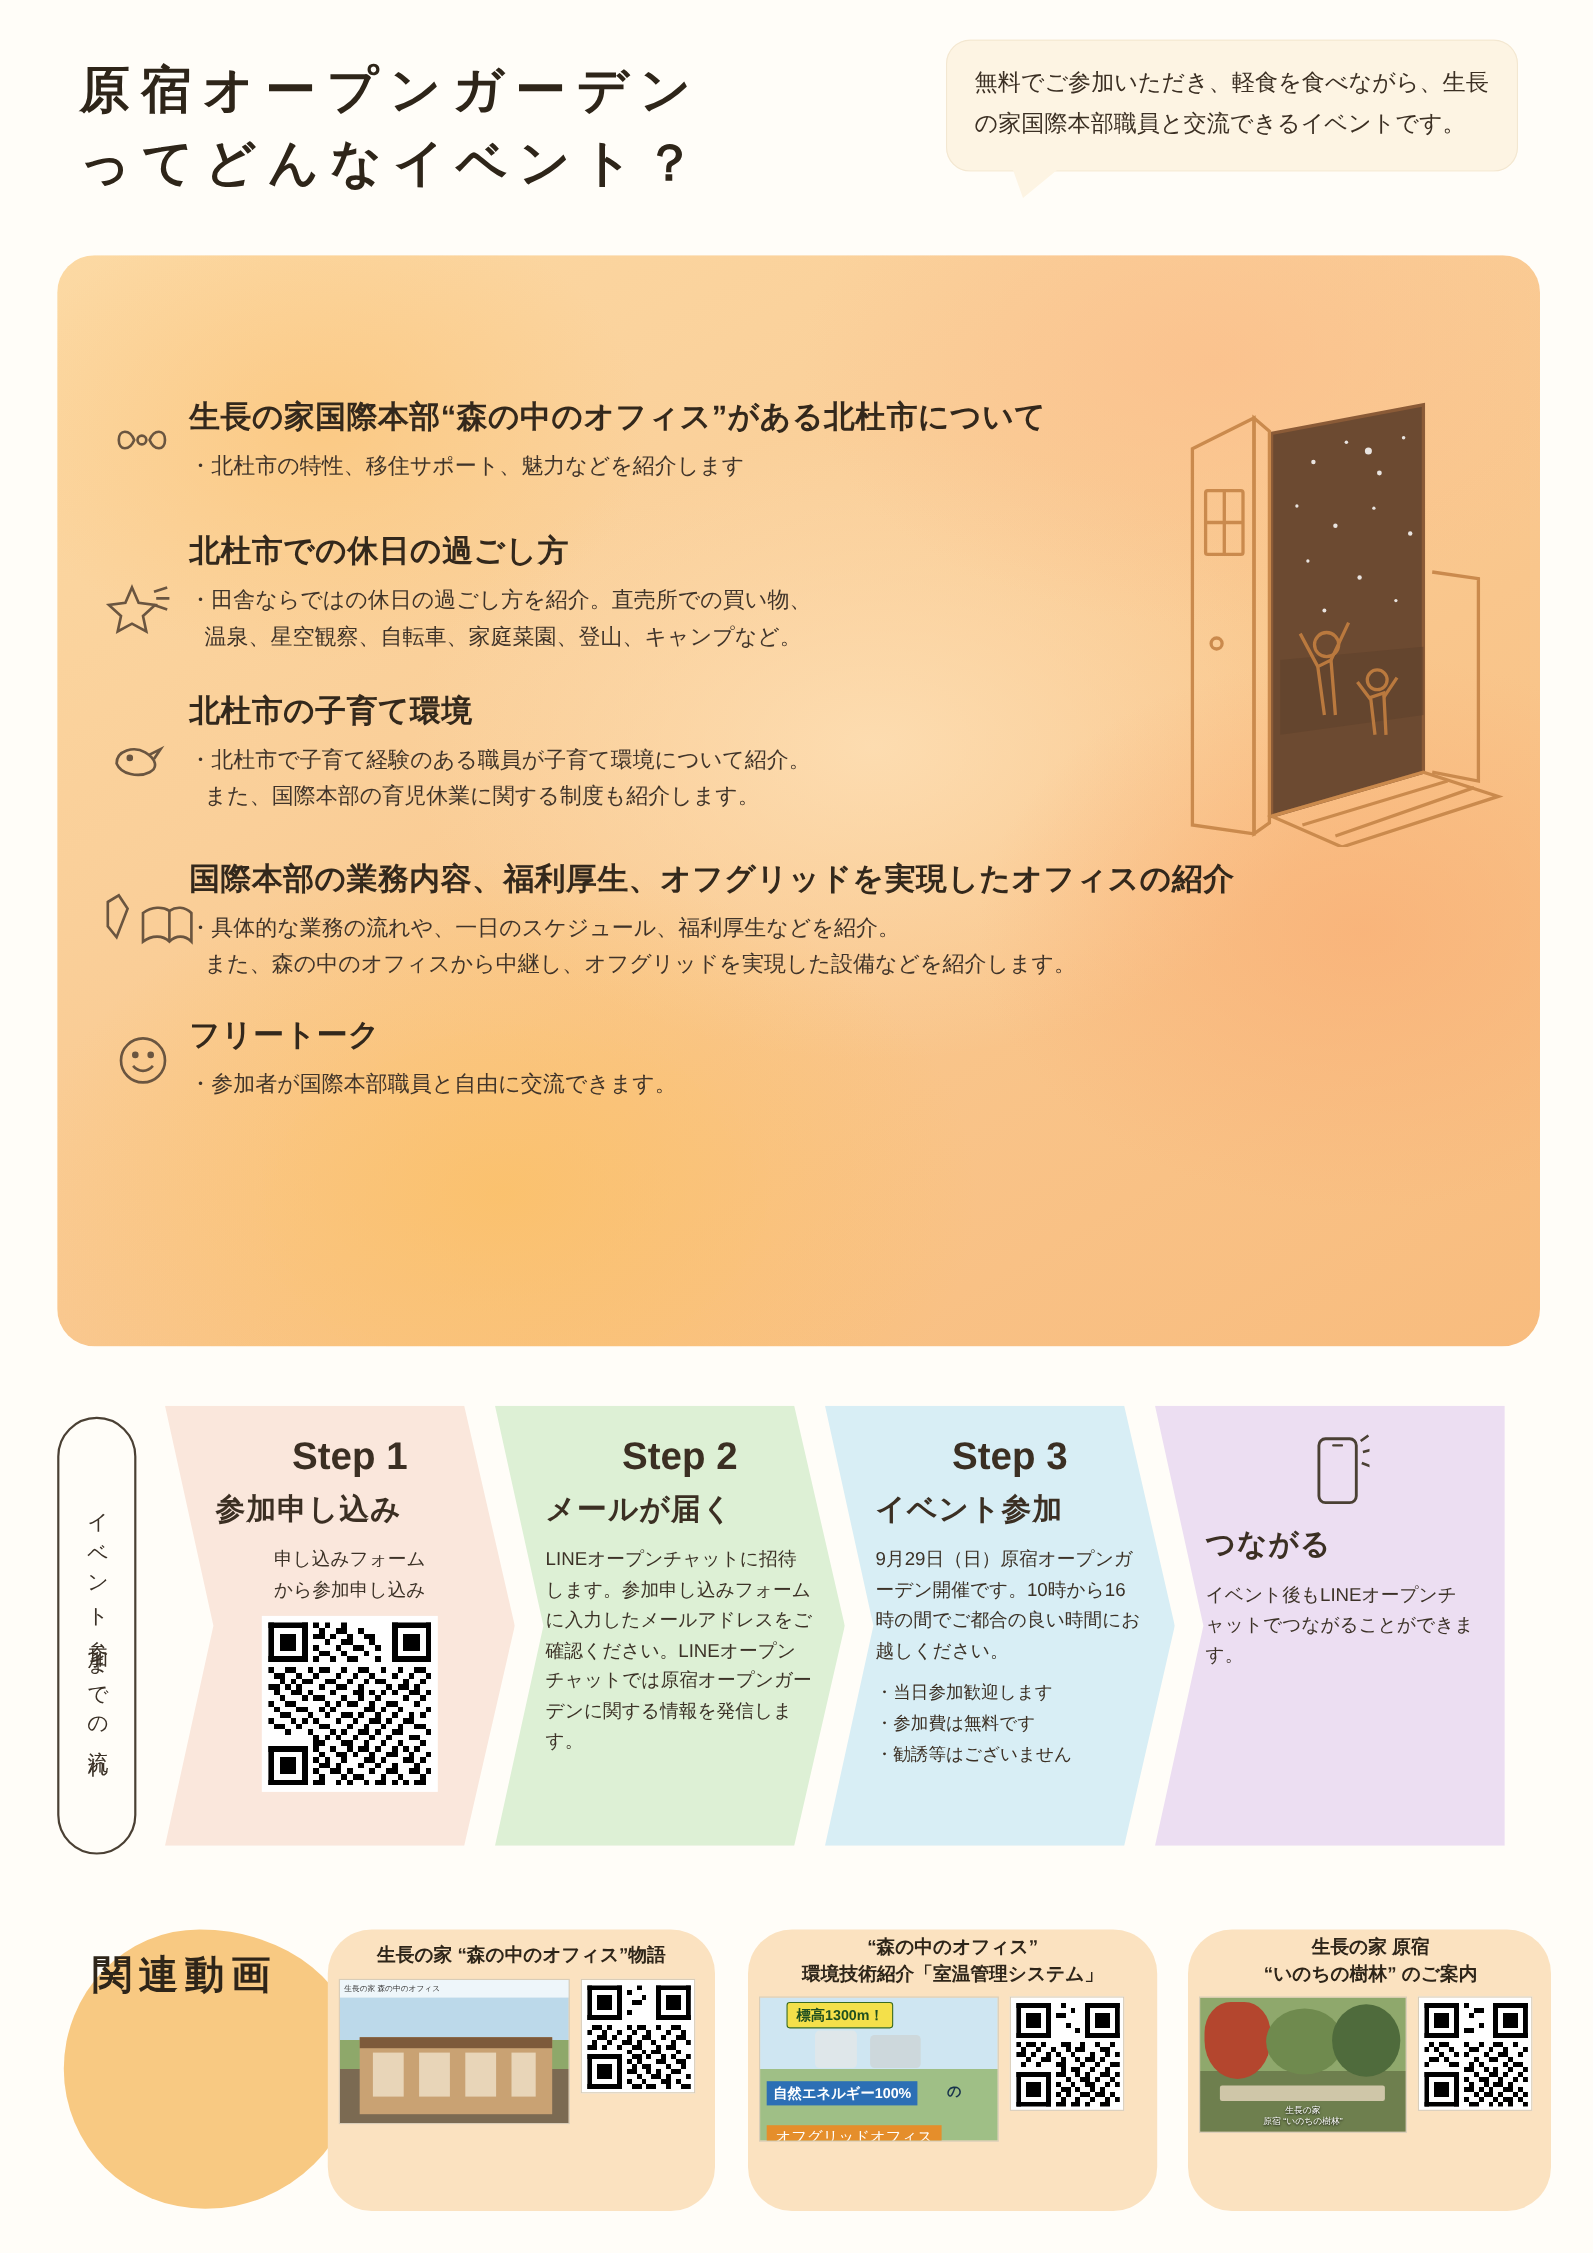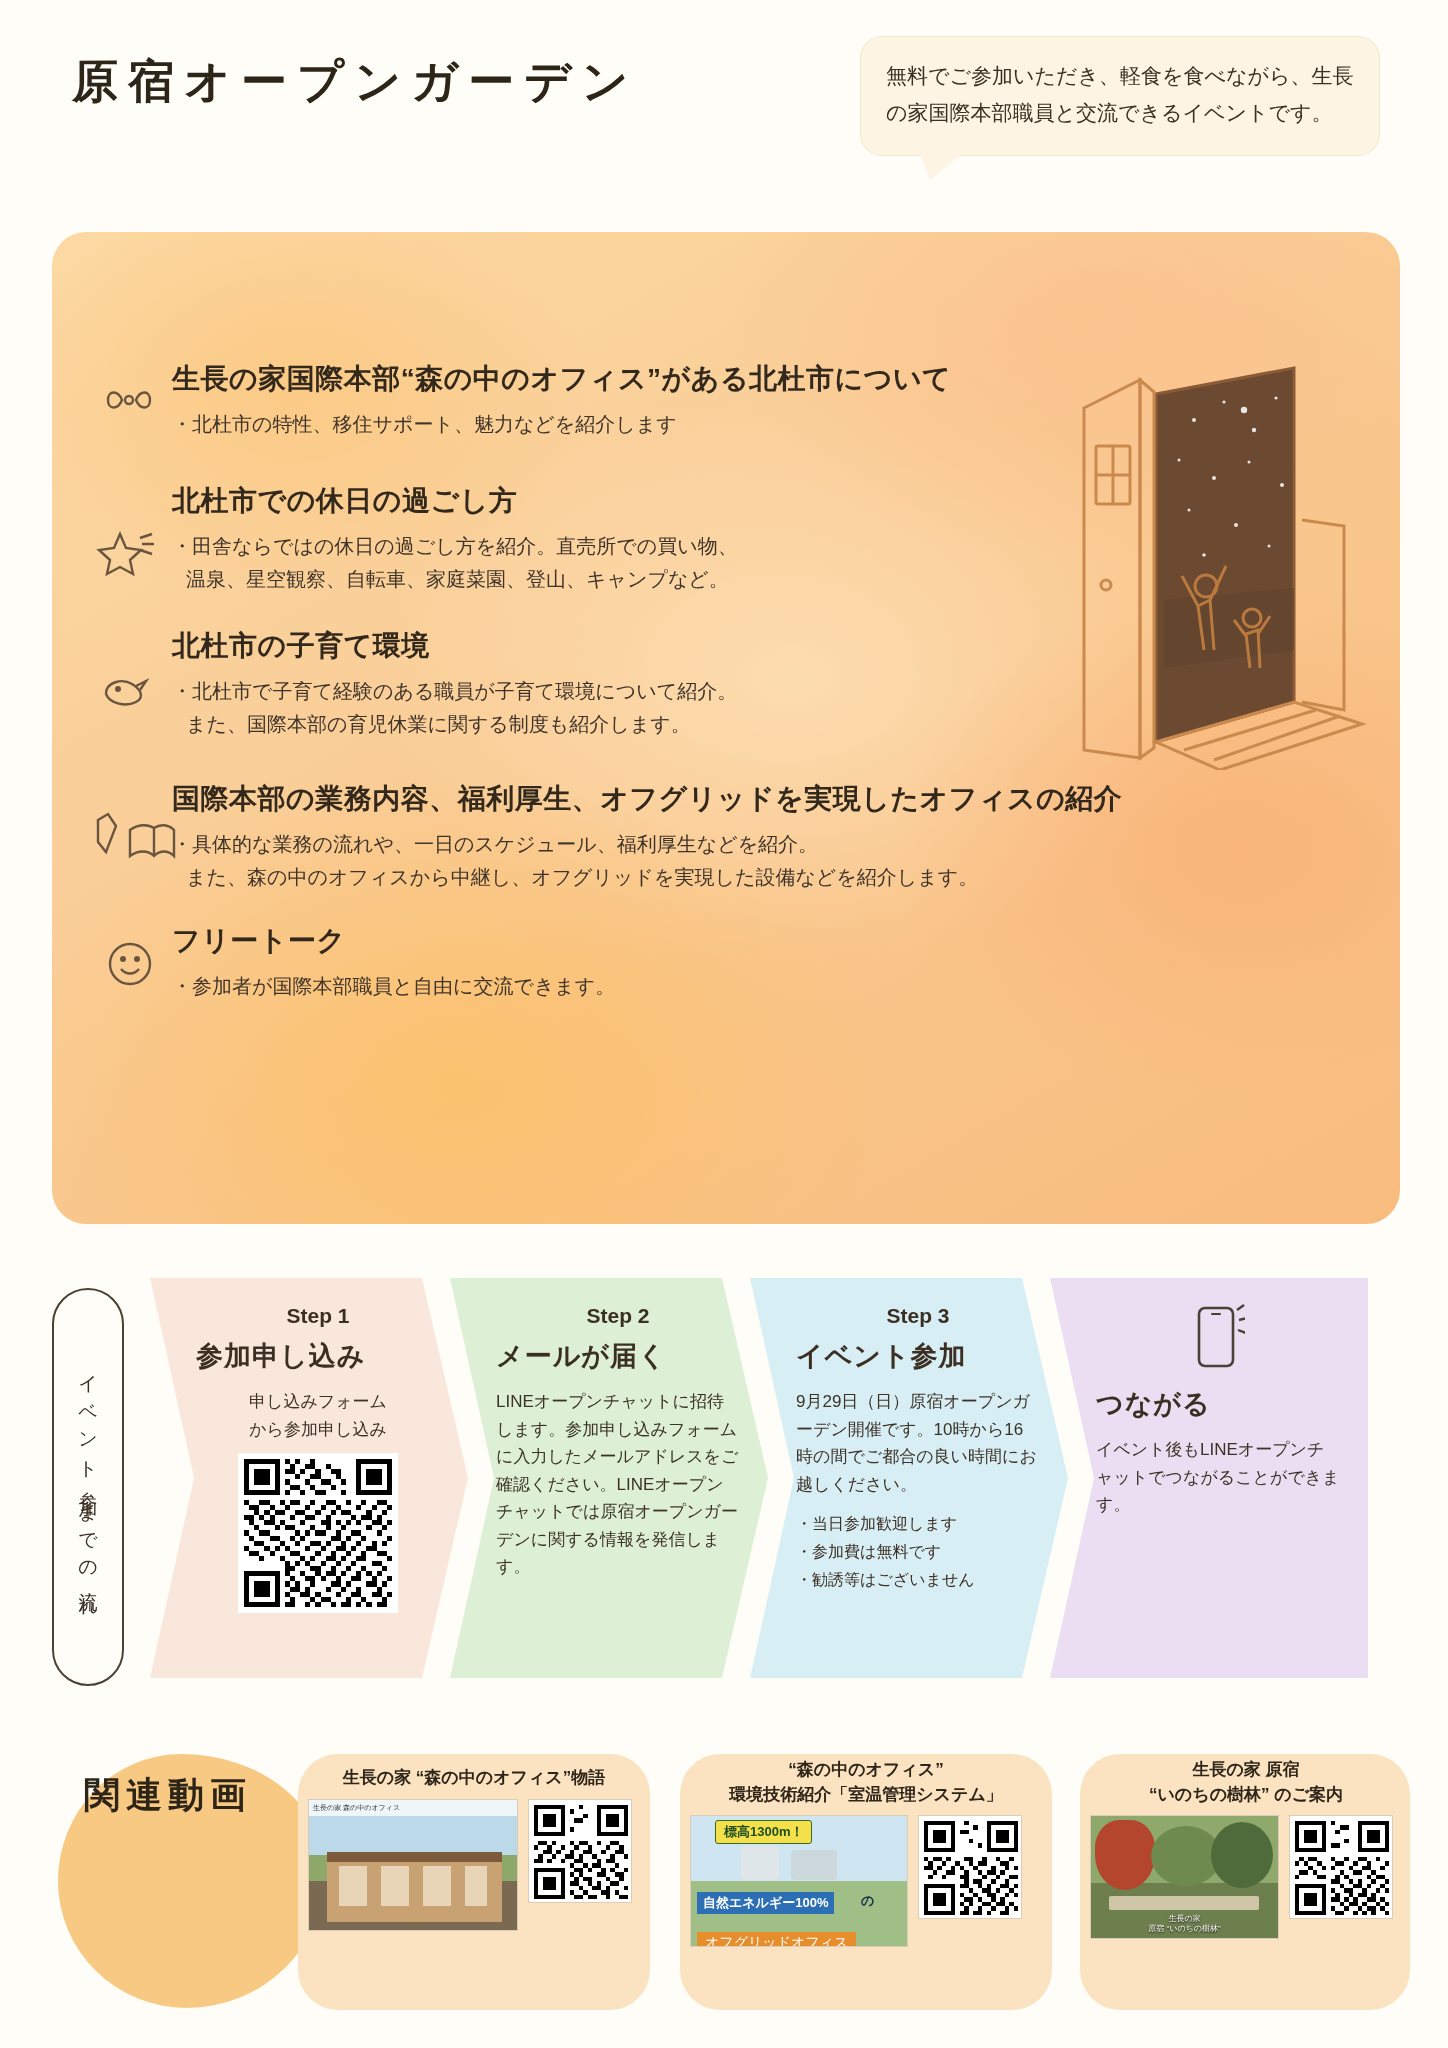--- a/index.html
+++ b/index.html
@@ -89,21 +89,21 @@
   }
   .flow-label span {
     writing-mode:vertical-rl; font-size:19px; letter-spacing:7px; color:#3a3026;
   }
   .step {
     position:absolute; top:0; width:318px; height:400px;
     padding:22px 28px 0 46px;
   }
   .step .chev { position:absolute; inset:0; }
   .step-content { position:relative; z-index:2; }
-  .step-num { font-size:21px; font-weight:bold; text-align:center; margin:4px 0 10px; }
+  .step-num { font-size:35px; font-weight:bold; text-align:center; margin:4px 0 10px; }
   .step-head { font-size:27px; font-weight:bold; text-align:left; margin:0 0 14px; letter-spacing:1px; }
   .step-body { font-size:17px; line-height:1.62; color:#3c3227; }
   .step-body.center { text-align:center; }
   .step-bullets { margin-top:12px; font-size:16px; line-height:1.75; }
   .qr { width:160px; height:160px; margin:10px auto 0; background:#fff; padding:6px; }
   .qr svg { display:block; }
   .phone-ic { width:54px; height:74px; margin:2px auto 10px; display:block; }
 
   
   .related { position:absolute; left:40px; top:1740px; width:1370px; height:290px; }
@@ -126,20 +126,21 @@
     position:absolute; border-radius:40px; background:#fbe2c0; z-index:0;
   }
   .vid-in { position:relative; z-index:2; }
 </style>
 </head>
 <body>
 
 <div class="header">
   <div class="title-block">
     <div class="title-line">原宿オープンガーデン</div>
+    <div class="title-line">ってどんなイベント？</div>
   </div>
   <div class="bubble">無料でご参加いただき、軽食を食べながら、生長の家国際本部職員と交流できるイベントです。</div>
 </div>
 
 <div class="panel">
   <div class="panel-inner">
 
 
     <div class="door-ill">
       <svg viewBox="0 0 330 420" fill="none">

